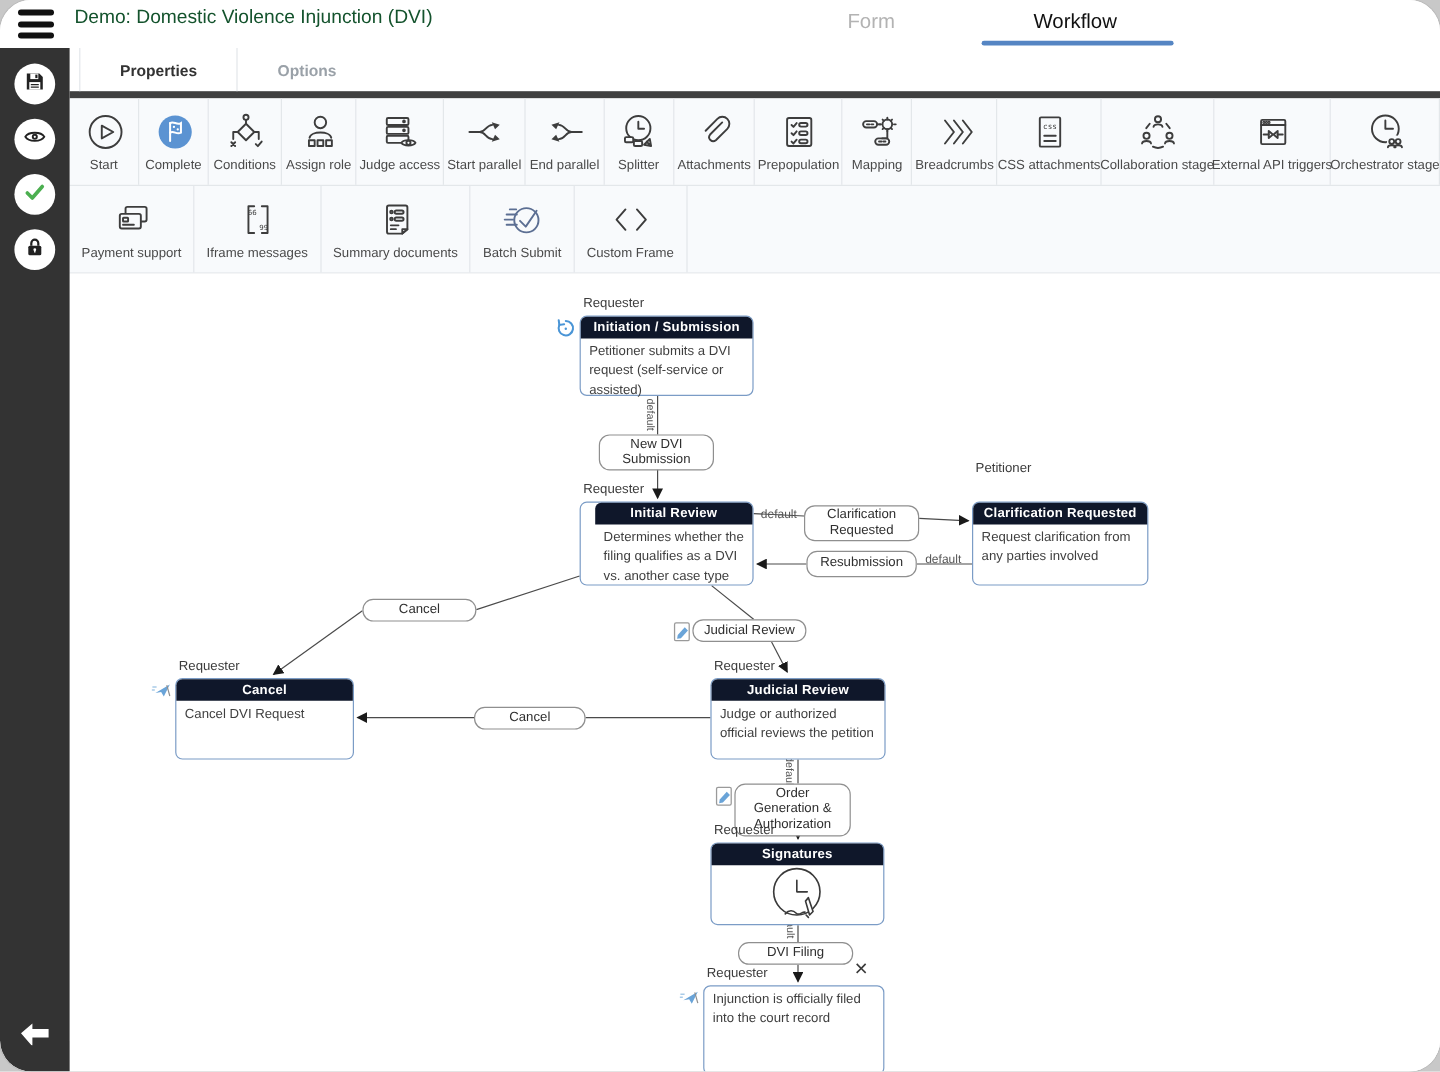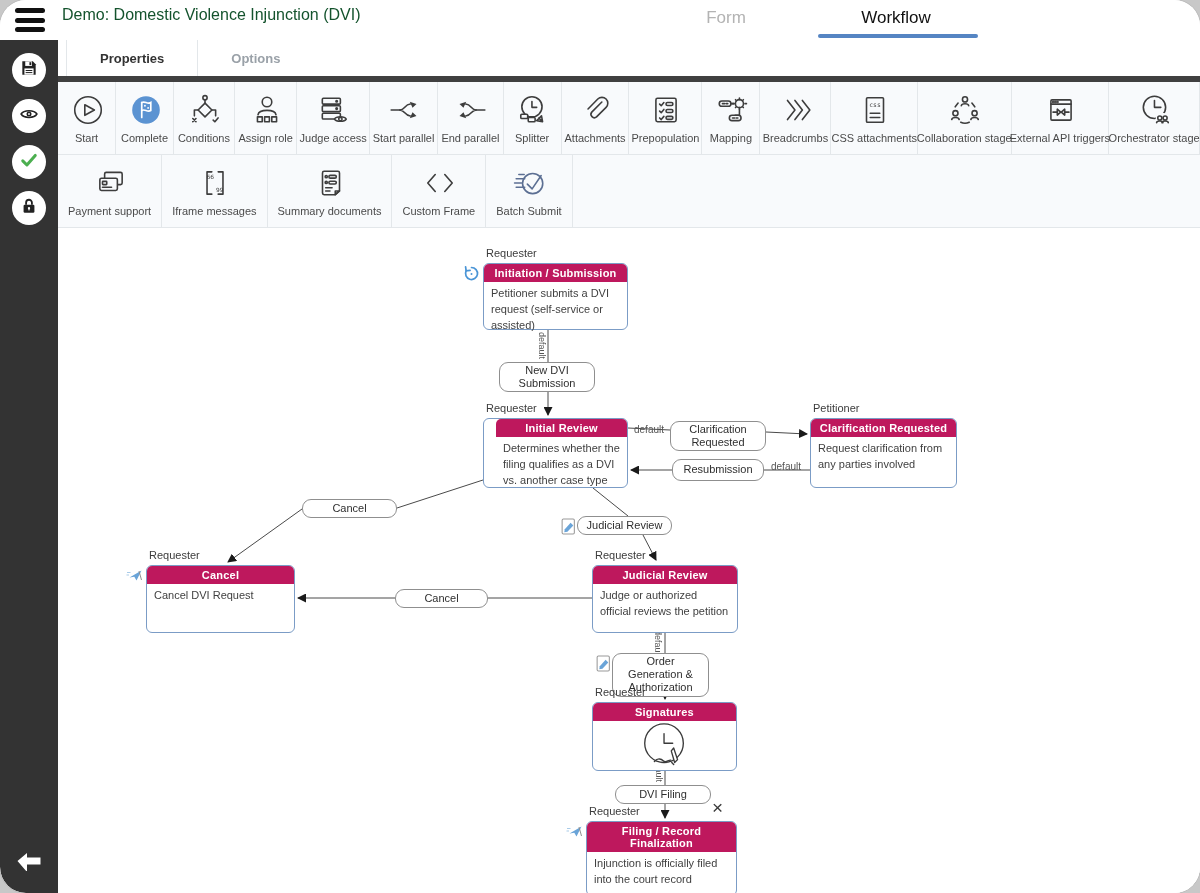--- a/index.html
+++ b/index.html
@@ -34,21 +34,21 @@
   .tb-row{display:flex;background:#f8fafc;border-bottom:1px solid #e3e7ea;height:73px;box-sizing:border-box}
   .tb-btn{display:flex;flex-direction:column;align-items:center;justify-content:center;gap:4px;padding:4px 10px;border-right:1px solid #e3e7ea;min-width:58px;box-sizing:border-box;cursor:pointer}
   .tb-icon{width:36px;height:36px;display:flex;align-items:center;justify-content:flex-end}
   .tb-icon svg{width:34px;height:34px}
   .tb-label{font-size:11px;color:#4a4a4a;white-space:nowrap}
 
   
   .canvas{flex:1;position:relative;background:#fff;overflow:hidden}
   .edges{position:absolute;left:0;top:0;width:100%;height:100%}
   .node{position:absolute;border:1px solid #7b9cc6;border-radius:6px;background:#fff;box-sizing:border-box;font-size:11px;cursor:pointer}
-  .node-header{background:#be185d;color:#fff;font-weight:bold;text-align:center;padding:3px 4px;border-radius:5px 5px 0 0;font-size:11px;letter-spacing:.2px}
+  .node-header{background:#0f172a;color:#fff;font-weight:bold;text-align:center;padding:3px 4px;border-radius:5px 5px 0 0;font-size:11px;letter-spacing:.2px}
   .node-body{padding:4px 7px;color:#3f3f3f;line-height:1.45;font-size:11px}
   .role-label{position:absolute;font-size:11px;color:#3c3c3c;white-space:nowrap}
   .pill{position:absolute;border:1px solid #8f8f8f;border-radius:9px;background:#fff;display:flex;align-items:center;justify-content:center;text-align:center;font-size:11px;color:#2f2f2f;line-height:1.2;box-sizing:border-box;padding:1px 6px;cursor:pointer}
   .edge-label{position:absolute;font-size:10px;color:#555;white-space:nowrap}
   .edge-label.vert{writing-mode:vertical-rl;font-size:9px}
   .badge{position:absolute;width:17px;height:17px}
   .badge svg{width:100%;height:100%}
   .close-x{position:absolute;font-size:19px;color:#3a3a3a;line-height:16px;cursor:pointer;font-weight:300}
   .sig-icon{position:absolute}
 </style>
@@ -339,36 +339,36 @@
                 <circle cx="11.5" cy="15.5" r="1"></circle>
                 <rect x="14" y="14.3" width="7" height="2.6" rx="1.3"></rect>
                 <path d="M11 20.5h6M11 23.5h4"></path>
                 <path d="M24 23.5L20 27v-3.5z"></path>
               </svg>
             </span>
             <span class="tb-label">Summary documents</span>
           </div>
           <div class="tb-btn">
             <span class="tb-icon">
-              <svg viewBox="0 0 32 32" fill="none" stroke="#3d3d3d" stroke-width="1.5" stroke-linecap="round" stroke-linejoin="round">
-                <path d="M11.5 8l-7 8 7 8"></path>
-                <path d="M20.5 8l7 8-7 8"></path>
-              </svg>
-            </span>
-            <span class="tb-label">Custom Frame</span>
-          </div>
-          <div class="tb-btn">
-            <span class="tb-icon">
               <svg viewBox="0 0 32 32" fill="none" stroke="#5c6f93" stroke-width="1.5" stroke-linecap="round" stroke-linejoin="round">
                 <circle cx="18.5" cy="16.5" r="9.5"></circle>
                 <path d="M13.5 17l4.5 4.5L26.5 9"></path>
                 <path d="M3 12h8M1.5 16h6.5M3 20h8M5.5 8h5"></path>
               </svg>
             </span>
             <span class="tb-label">Batch Submit</span>
+          </div>
+          <div class="tb-btn">
+            <span class="tb-icon">
+              <svg viewBox="0 0 32 32" fill="none" stroke="#3d3d3d" stroke-width="1.5" stroke-linecap="round" stroke-linejoin="round">
+                <path d="M11.5 8l-7 8 7 8"></path>
+                <path d="M20.5 8l7 8-7 8"></path>
+              </svg>
+            </span>
+            <span class="tb-label">Custom Frame</span>
           </div>
         </div>
       </div>
     <div class="canvas" id="canvas">
         <svg class="edges">
           <defs>
             <marker id="arr" markerWidth="10" markerHeight="9" refX="8" refY="4.5" orient="auto">
               <path d="M0 0L9 4.5L0 9z" fill="#1a1a1a"></path>
             </marker>
           </defs>
@@ -418,21 +418,21 @@
         <span class="badge" style="left: 405px; top: 37px;"><svg viewBox="0 0 17 17" fill="none" stroke="#4a95d6" stroke-width="1.7" stroke-linecap="round">
             <path d="M8.5 2.5a6 6 0 1 1-5.4 3.4"></path>
             <path d="M2.6 1.8l.5 4 4-.5"></path>
             <circle cx="8.5" cy="9" r="1" fill="#4a95d6" stroke="none"></circle>
           </svg></span>
         <div class="role-label" style="left: 428px; top: 174px;">Requester</div>
         <div class="node" style="left: 425px; top: 190px; width: 145px; height: 70px; padding-left: 12px;">
           <div class="node-header">Initial Review</div>
           <div class="node-body">Determines whether the filing qualifies as a DVI vs. another case type</div>
         </div>
-        <div class="role-label" style="left: 755px; top: 174px;">Petitioner</div>
+        <div class="role-label" style="left: 755px; top: 156px;">Petitioner</div>
         <div class="node" style="left: 752px; top: 190px; width: 147px; height: 70px;">
           <div class="node-header">Clarification Requested</div>
           <div class="node-body">Request clarification from any parties involved</div>
         </div>
         <div class="role-label" style="left: 91px; top: 321px;">Requester</div>
         <div class="node" style="left: 88px; top: 337px; width: 149px; height: 68px;">
           <div class="node-header">Cancel</div>
           <div class="node-body">Cancel DVI Request</div>
         </div>
         <span class="badge" style="left: 68px; top: 339px;"><svg viewBox="0 0 17 17">
@@ -452,21 +452,20 @@
         </div>
         <span class="sig-icon" style="left: 579px; top: 493px; width: 56px; height: 48px;"><svg viewBox="0 0 58 52" fill="none" stroke="#3a3a3a" stroke-width="1.4" stroke-linecap="round" stroke-linejoin="round">
             <circle cx="28" cy="23" r="20"></circle>
             <path d="M28 13v10h9"></path>
             <path d="M38 28l4 12-3 3-3.5-12z" fill="#fff"></path>
             <path d="M18 42c3.5-4 7-3 9.5-.5s5-1.5 7.5-1"></path>
             <path d="M36 43l2 2"></path>
           </svg></span>
         <div class="role-label" style="left: 531px; top: 577px;">Requester</div>
         <div class="node" style="left: 528px; top: 593px; width: 151px; height: 75px;">
-          <div class="node-header">Filing / Record Finalization</div>
           <div class="node-body">Injunction is officially filed into the court record</div>
         </div>
         <span class="badge" style="left: 508px; top: 595px;"><svg viewBox="0 0 17 17">
             <path d="M3.5 10.5l12-7-5 10-2.2-3.8z" fill="#6aa4d8"></path>
             <path d="M1 5.5h3.5M0.5 8h2.5" stroke="#a9cbe8" stroke-width="1.2"></path>
             <path d="M13 4l2.5 9" stroke="#8f8f8f" stroke-width="1"></path>
           </svg></span>
         <div class="close-x" style="left: 654px; top: 572px;">×</div>
       </div>
   </div>

